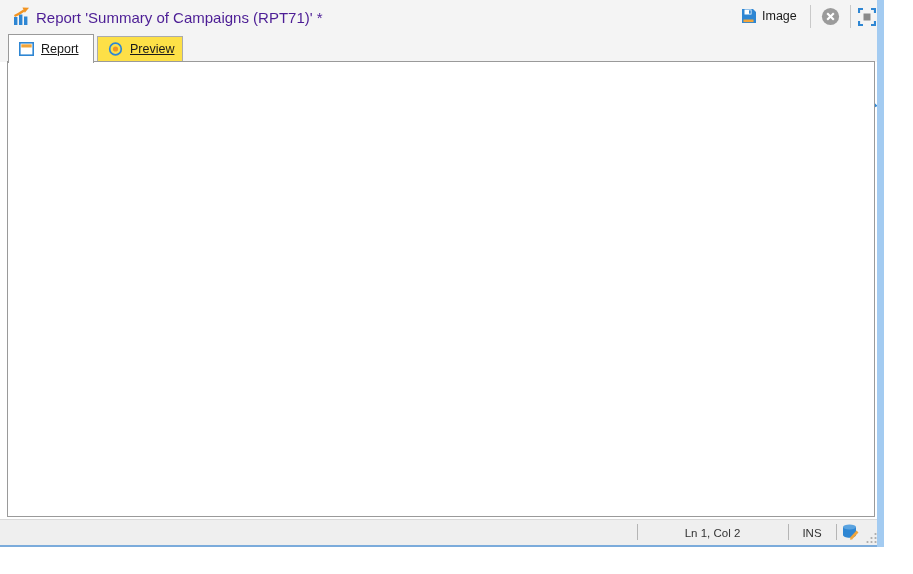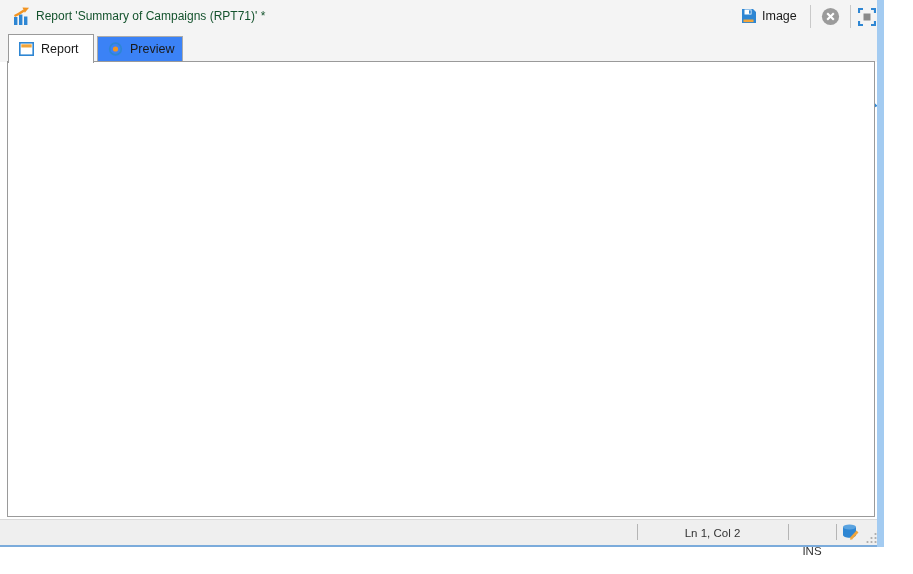--- a/index.html
+++ b/index.html
@@ -2,30 +2,30 @@
 <html><head>
 <meta charset="utf-8">
 <style>
   html,body{margin:0;padding:0;background:#ffffff;}
   body{font-family:"Liberation Sans","DejaVu Sans",sans-serif;-webkit-font-smoothing:antialiased;}
   .stage{position:relative;width:913px;height:574px;background:#fff;overflow:hidden;}
   .abs{position:absolute;}
   .window{left:0;top:0;width:884px;height:547px;background:#fff;}
   
   .titlebar{left:0;top:0;width:884px;height:32px;background:#f4f4f4;}
-  .title-text{left:36px;top:9px;font-size:12px;color:#14532d;white-space:nowrap;}
+  .title-text{left:36px;top:9px;font-size:15px;color:#4c1d95;white-space:nowrap;}
   .tb-sep{top:5px;width:1px;height:23px;background:#c9c9c9;}
   .save-btn{left:736px;top:4px;height:24px;display:flex;align-items:center;gap:5px;padding:0 4px;cursor:default;}
   .save-label{font-size:12.5px;color:#1a1a1a;}
   .tb-btn{top:5px;width:24px;height:23px;display:flex;align-items:center;justify-content:center;}
   
   .tabstrip{left:0;top:32px;width:884px;height:30px;background:#f4f4f4;}
-  .tab{display:flex;align-items:center;gap:7px;padding:0 10px;font-size:12.5px;color:#1a1a1a;box-sizing:border-box;}
+  .tab{display:flex;align-items:center;gap:7px;padding:0 10px;font-size:12.5px;color:#1a1a1a;box-sizing:border-box;text-decoration:underline;}
   .tab-active{left:8px;top:34px;width:86px;height:29px;background:#fff;border:1px solid #9a9a9a;border-bottom:none;z-index:3;}
-  .tab-inactive{left:97px;top:36px;width:86px;height:26px;background:#3b82f6;border:1px solid #ababab;z-index:1;}
+  .tab-inactive{left:97px;top:36px;width:86px;height:26px;background:#fde047;border:1px solid #ababab;z-index:1;}
   
   .panel{left:7px;top:61px;width:868px;height:456px;background:#fff;border:1px solid #9a9a9a;box-sizing:border-box;z-index:2;}
   
   .side-item-label{font-size:12px;color:#1a1a1a;text-align:center;width:76px;left:6px;}
   .side-selected{left:11px;top:115px;width:66px;height:39px;background:#cce6f8;border:1px solid #9cc9ec;box-sizing:border-box;}
   
   .group{display:flex;align-items:center;gap:6px;width:772px;left:100px;}
   .group-label{font-size:12px;color:#222;white-space:nowrap;}
   .group-line{flex:1;height:1px;background:#a8a8a8;margin-top:1px;}
   .flabel{font-size:12px;color:#1a1a1a;white-space:nowrap;}
@@ -341,21 +341,21 @@
     <span class="abs" style="left:424px;top:384px;">
       <svg width="14" height="19" viewBox="0 0 14 19">
         <polygon points="1,0.5 1,14.5 4.2,11.8 6.6,17.6 9,16.6 6.6,11 11.4,11" fill="#fff" stroke="#000" stroke-width="1"></polygon>
       </svg>
     </span>
 
     <div class="abs statusbar"></div>
     <div class="abs sb-sep" style="left:637px;"></div>
     <div class="abs sb-text" style="left:637px;width:151px;text-align:center;">Ln 1, Col 2</div>
     <div class="abs sb-sep" style="left:788px;"></div>
-    <div class="abs sb-text" style="left:788px;width:48px;text-align:center;margin-top:18px;">INS</div>
+    <div class="abs sb-text" style="left:788px;width:48px;text-align:center;">INS</div>
     <div class="abs sb-sep" style="left:836px;"></div>
     <span class="abs" style="left:841px;top:523px;">
       <svg width="19" height="18" viewBox="0 0 19 18">
         <path d="M2 4 v8 c0 1.6 2.9 2.8 6.5 2.8 S15 13.6 15 12 V4 Z" fill="#2e86d3"></path>
         <ellipse cx="8.5" cy="4" rx="6.5" ry="2.6" fill="#5aa3e0"></ellipse>
         <path d="M10 15.5 L16.5 8.5" stroke="#f2a53a" stroke-width="2.6"></path>
         <polygon points="9,16.8 11.4,16.2 9.6,14.6" fill="#f2a53a"></polygon>
       </svg>
     </span>
     <span class="abs" style="left:865px;top:532px;">

